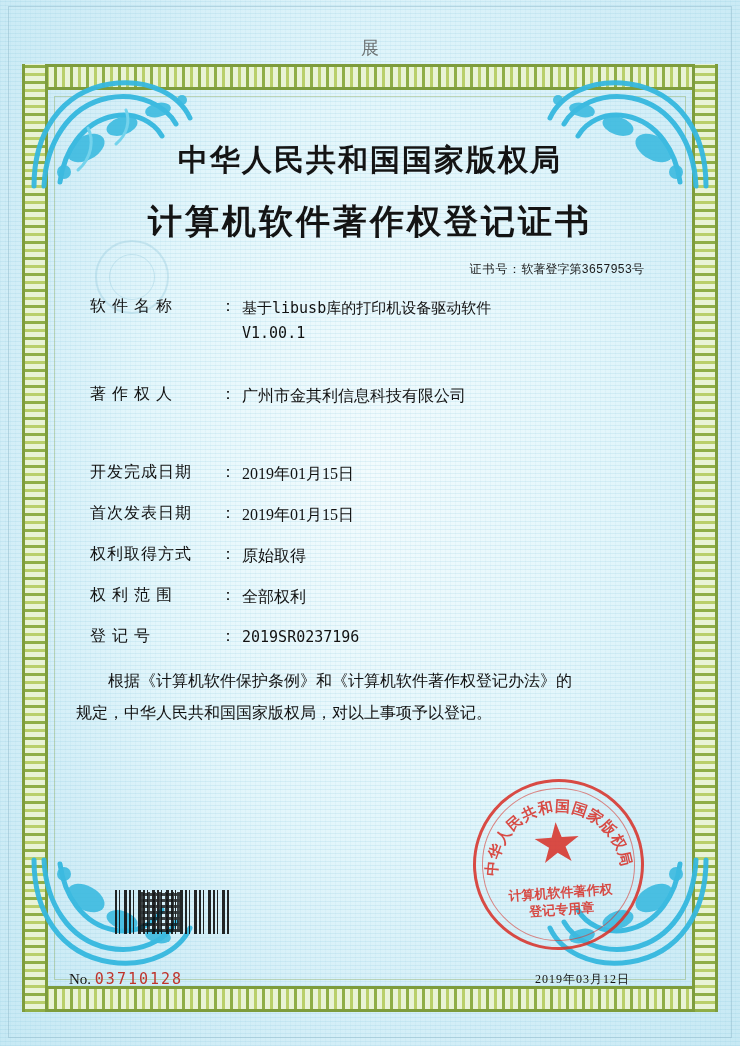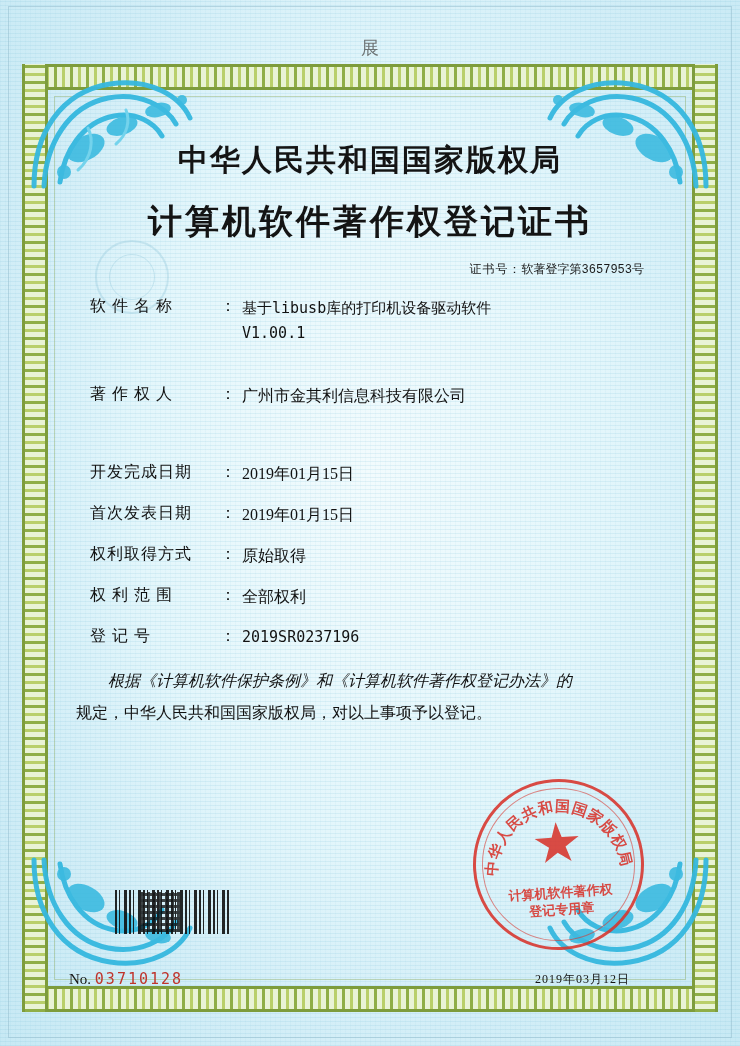--- a/index.html
+++ b/index.html
@@ -174,21 +174,21 @@
 
   .statement {
     margin-top: 14px;
     font-size: 16px;
     line-height: 2.0;
     color: #111;
     padding-left: 16px;
     padding-right: 10px;
   }
   .statement p { margin: 0; }
-  .statement .indent { text-indent: 32px; font-style: italic; }
+  .statement .indent { text-indent: 32px; }
 
   
   .barcode {
     position: absolute;
     left: 115px;
     bottom: 112px;
     width: 115px;
     height: 44px;
     background-image:
       repeating-linear-gradient(90deg,

